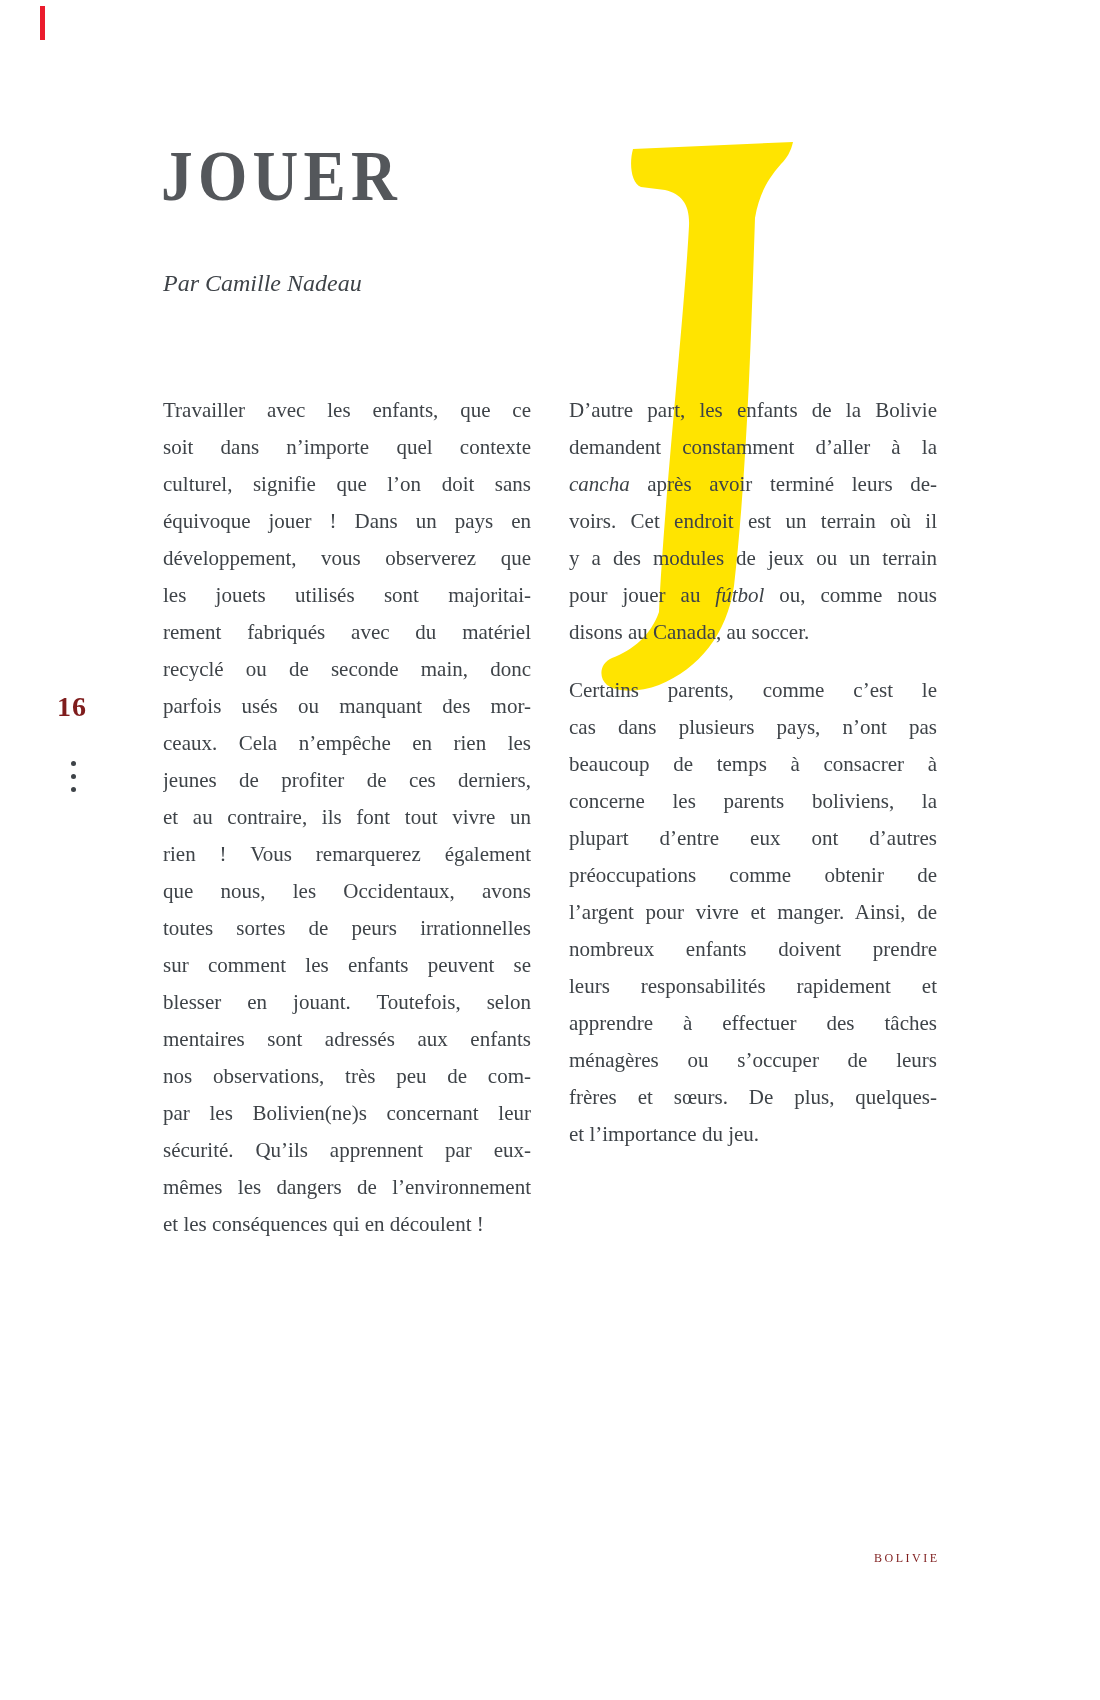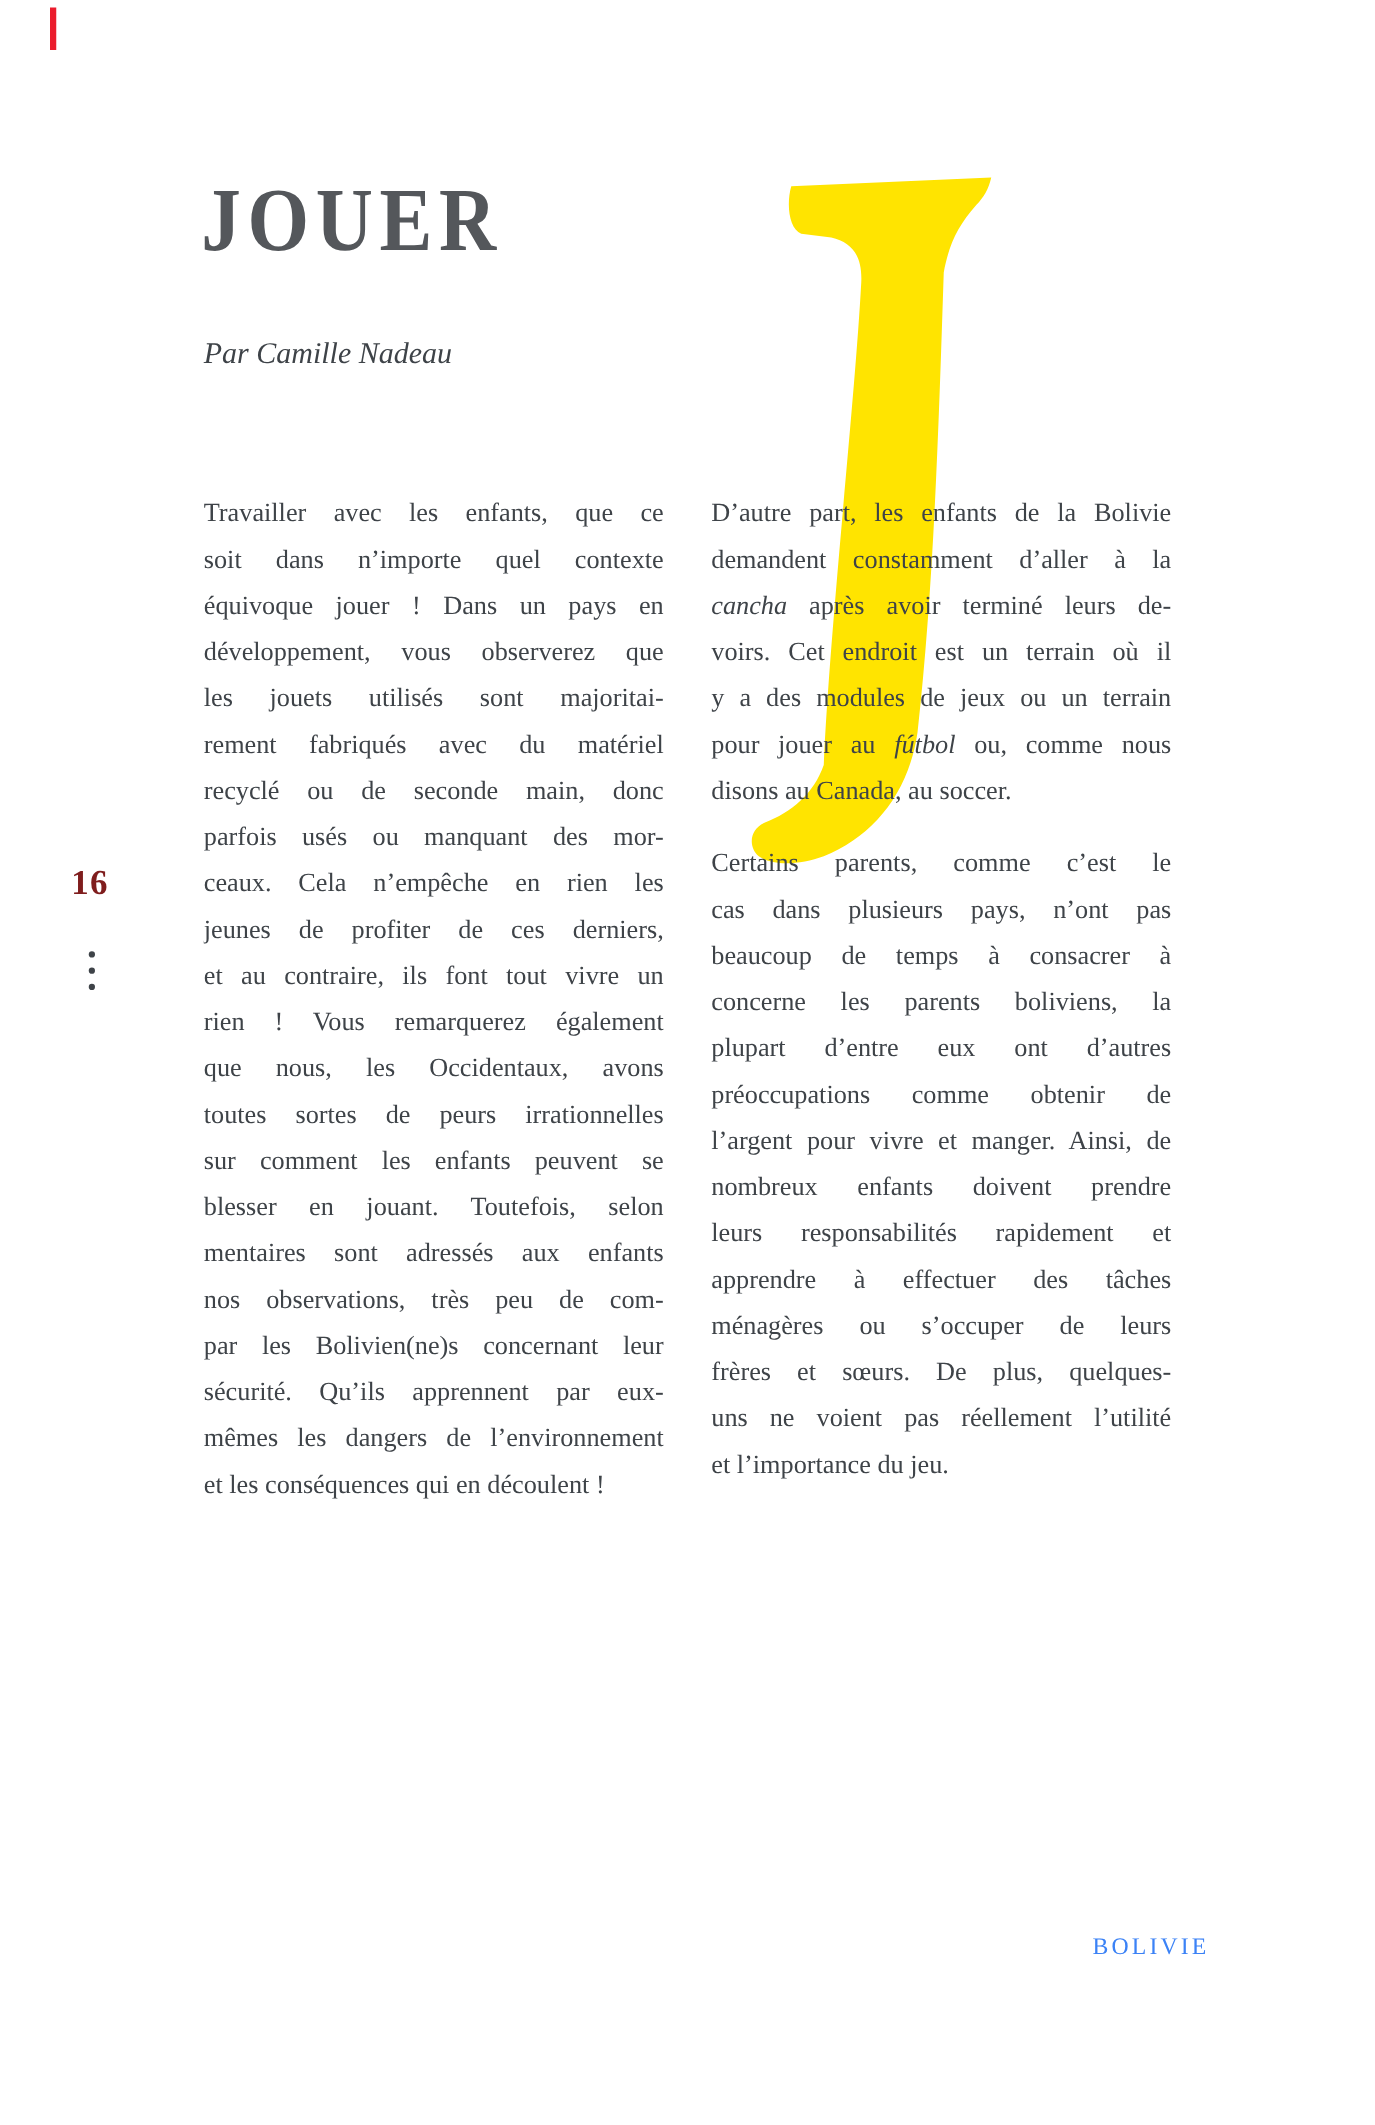--- a/index.html
+++ b/index.html
@@ -30,21 +30,21 @@
   .line.last{text-align-last:left;}
   .line em{font-style:italic;margin-top:40px;}
   .pagenum{
     position:absolute;left:57px;top:688px;z-index:3;
     font-size:28px;line-height:38px;font-weight:bold;color:#7f1d1d;letter-spacing:1px;
   }
   .dots{position:absolute;left:71px;top:761px;z-index:3;}
   .dots .dot{display:block;width:5px;height:5px;border-radius:50%;background:#3E4348;margin:0 0 8px 0;}
   .footer-label{
     position:absolute;left:874px;top:1548px;z-index:3;
-    font-size:19px;line-height:20px;letter-spacing:2.5px;color:#3b82f6;white-space:nowrap;
+    font-size:12px;line-height:20px;letter-spacing:2.5px;color:#7f1d1d;white-space:nowrap;
   }
 </style>
 </head>
 <body>
 
 <div class="page">
 
   <div class="trim-mark" style="background: rgb(235, 28, 45);"></div>
 
   <svg class="dropcap-svg" viewBox="560 130 260 580" xmlns="http://www.w3.org/2000/svg" aria-hidden="true">
@@ -66,20 +66,21 @@
 
   <h1 class="title" style="color: rgb(84, 87, 91);">JOUER</h1>
 
   <div class="byline">Par Camille Nadeau</div>
 
   <div class="columns">
     <div class="col col-left" id="col-left">
         <div class="para">
           <div class="line">Travailler avec les enfants, que ce</div>
           <div class="line">soit dans n’importe quel contexte</div>
+          <div class="line">culturel, signifie que l’on doit sans</div>
           <div class="line">équivoque jouer ! Dans un pays en</div>
           <div class="line">développement, vous observerez que</div>
           <div class="line">les jouets utilisés sont majoritai-</div>
           <div class="line">rement fabriqués avec du matériel</div>
           <div class="line">recyclé ou de seconde main, donc</div>
           <div class="line">parfois usés ou manquant des mor-</div>
           <div class="line">ceaux. Cela n’empêche en rien les</div>
           <div class="line">jeunes de profiter de ces derniers,</div>
           <div class="line">et au contraire, ils font tout vivre un</div>
           <div class="line">rien ! Vous remarquerez également</div>
@@ -111,21 +112,20 @@
           <div class="line">beaucoup de temps à consacrer à</div>
           <div class="line">concerne les parents boliviens, la</div>
           <div class="line">plupart d’entre eux ont d’autres</div>
           <div class="line">préoccupations comme obtenir de</div>
           <div class="line">l’argent pour vivre et manger. Ainsi, de</div>
           <div class="line">nombreux enfants doivent prendre</div>
           <div class="line">leurs responsabilités rapidement et</div>
           <div class="line">apprendre à effectuer des tâches</div>
           <div class="line">ménagères ou s’occuper de leurs</div>
           <div class="line">frères et sœurs. De plus, quelques-</div>
-          <div class="line">uns ne voient pas réellement l’utilité</div>
           <div class="line last">et l’importance du jeu.</div>
         </div>
       </div>
   </div>
 
   <div class="pagenum">16</div>
 
   <div class="dots">
     <span class="dot"></span>
     <span class="dot"></span>

